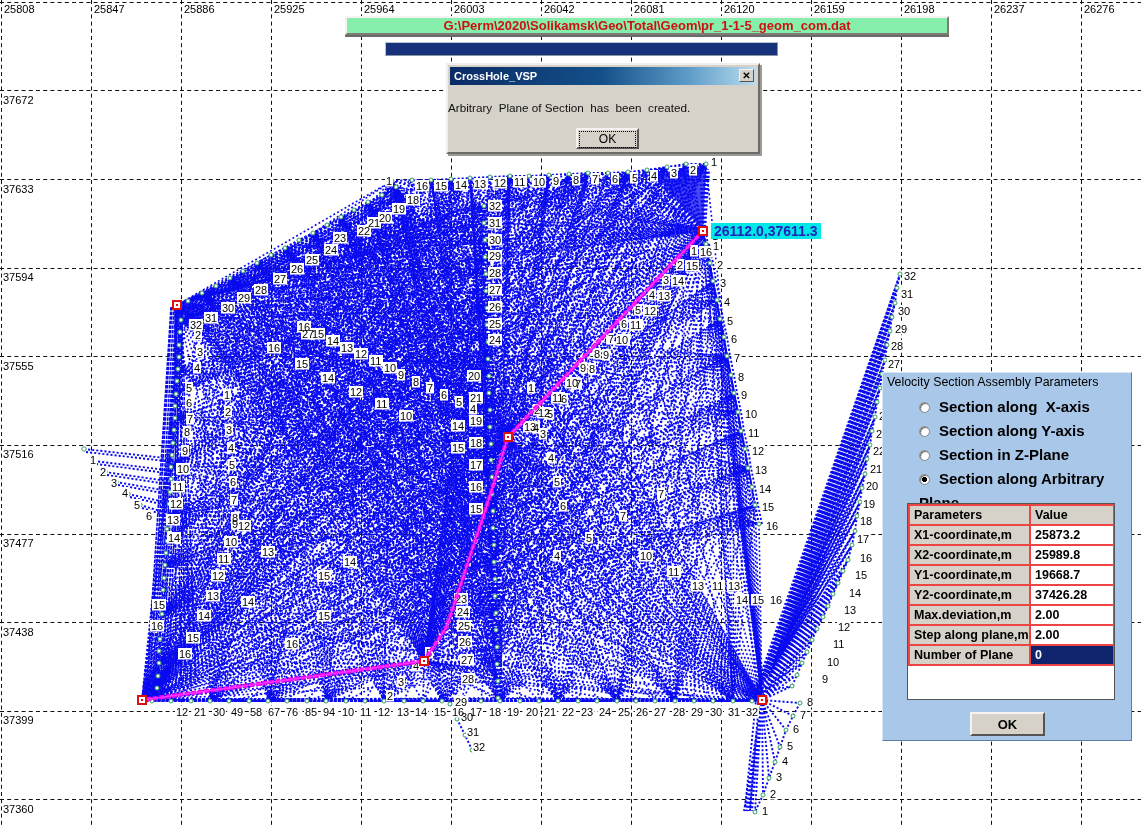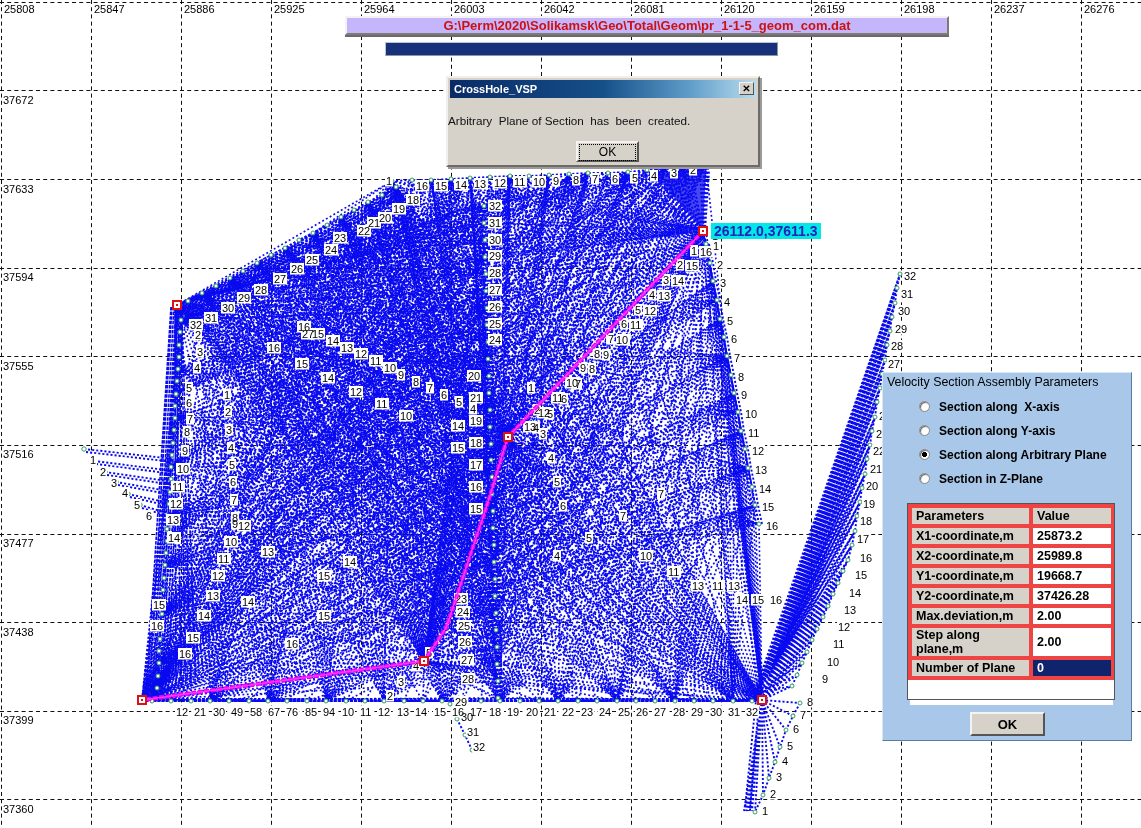--- a/index.html
+++ b/index.html
@@ -1,17 +1,17 @@
 <!DOCTYPE html>
 <html><head><meta charset="utf-8"><style>
 *{margin:0;padding:0;box-sizing:border-box}
 body{width:1141px;height:828px;position:relative;overflow:hidden;background:#fff;
  font-family:"Liberation Sans", sans-serif;}
 .abs{position:absolute}
-.bar3d{border-top:2px solid #f4f3f1;border-left:2px solid #f4f3f1;border-right:2px solid #7e7b77;border-bottom:2px solid #7e7b77;background:#c4b5fd}
+.bar3d{border-top:2px solid #f4f3f1;border-left:2px solid #f4f3f1;border-right:2px solid #7e7b77;border-bottom:2px solid #7e7b77;background:#86efac}
 .btn{background:#d6d2ca;border-top:2px solid #f4f3f1;border-left:2px solid #f4f3f1;border-right:2px solid #555;border-bottom:2px solid #555;
  font-weight:bold;color:#000;text-align:center}
 </style></head>
 <body>
 <svg width="1141" height="828" viewBox="0 0 1141 828" style="position:absolute;left:0;top:0">
     <rect width="1141" height="828" fill="#ffffff"></rect>
     <g stroke="#111111" stroke-width="1" stroke-dasharray="4 3.2">
       <line x1="1.5" y1="0" x2="1.5" y2="828"></line>
       <line x1="91.5" y1="0" x2="91.5" y2="828"></line>
       <line x1="181.5" y1="0" x2="181.5" y2="828"></line>
@@ -787,39 +787,39 @@
       <rect x="761" y="699" width="2" height="2" fill="#dd1111" stroke="none"></rect>
     </g>
     <rect x="711" y="223" width="110" height="16" fill="#00e8e8"></rect>
     <text x="714" y="236" font-family="Liberation Sans, sans-serif" font-size="14" font-weight="bold" fill="#2222bb">26112.0,37611.3</text>
   </svg>
 
 <div class="abs bar3d" style="left:345px;top:16px;width:604px;height:19px;line-height:15px;text-align:center;font-size:13px;font-weight:bold;color:#cc1111;box-shadow:0 2px 0 #6a6a6a">G:\Perm\2020\Solikamsk\Geo\Total\Geom\pr_1-1-5_geom_com.dat</div>
 
 <div class="abs" style="left:385px;top:42px;width:393px;height:14px;background:#17327a;border:1px solid #b9c4d2;border-right-color:#8a96a6;border-bottom-color:#8a96a6"></div>
 
-<div class="abs" style="left:446px;top:76px;width:314px;height:91px;background:#d6d2ca;border-top:2px solid #f0efec;border-left:2px solid #f0efec;border-right:2px solid #6e6b66;border-bottom:2px solid #6e6b66;box-shadow:2px 2px 0 #9a9a9a">
+<div class="abs" style="left:446px;top:63px;width:314px;height:91px;background:#d6d2ca;border-top:2px solid #f0efec;border-left:2px solid #f0efec;border-right:2px solid #6e6b66;border-bottom:2px solid #6e6b66;box-shadow:2px 2px 0 #9a9a9a">
  <div class="abs" style="left:2px;top:2px;right:2px;height:18px;background:linear-gradient(90deg,#0a2a66 0%,#155089 50%,#5e9cc8 78%,#b9dcee 100%);color:#fff;font-weight:bold;font-size:12px;line-height:18px;padding-left:4px;font-size:11px">CrossHole_VSP</div>
  <div class="abs btn" style="right:4px;top:4px;width:15px;height:13px;font-size:10px;line-height:11px;border-width:1px">✕</div>
  <div class="abs" style="left:0;top:36px;width:100%;text-align:left;font-size:11.7px;color:#111">Arbitrary&nbsp; Plane of Section&nbsp; has&nbsp; been&nbsp; created.</div>
  <div class="abs btn" style="left:128px;top:63px;width:63px;height:21px;font-size:12px;font-weight:normal;line-height:19px"><span style="outline:1px dotted #000;display:inline-block;width:55px;height:15px;margin-top:1px;line-height:15px">OK</span></div>
 </div>
 
 <div class="abs" style="left:882px;top:372px;width:250px;height:369px;background:#a9c7e8;border:1px solid #5a7da6;border-top-color:#d7e6f4;border-left-color:#d7e6f4">
  <div class="abs" style="left:4px;top:2px;width:242px;font-size:12.4px;font-weight:normal;color:#000">Velocity Section Assembly Parameters</div>
- <div class="abs" style="left:36px;top:22px;font-size:12px;font-weight:bold;line-height:24px;color:#000">
+ <div class="abs" style="left:36px;top:22px;font-size:15px;font-weight:bold;line-height:24px;color:#000">
   <div><span class="rb"></span>Section along&nbsp; X-axis</div>
   <div><span class="rb"></span>Section along Y-axis</div>
+  <div><span class="rb"></span>Section in Z-Plane</div>
   <div><span class="rb sel"></span>Section along Arbitrary Plane</div>
-  <div><span class="rb"></span>Section in Z-Plane</div>
  </div>
  <style>.rb{display:inline-block;width:11px;height:11px;border-radius:50%;background:#fff;border:1px solid #888;box-shadow:inset 1px 1px 1px #666;margin-right:9px;vertical-align:-1px}
  .sel{background:radial-gradient(circle,#000 0 2.5px,#fff 2.6px)}
  table.pt{border-collapse:collapse;font-size:12.5px;font-weight:bold}
- table.pt td{height:20px;padding:0 0 0 4px;border:4px solid #ef4444}
+ table.pt td{height:20px;padding:0 0 0 4px;border:2px solid #ef4444}
  td.h{background:#d6d2ca;border-top:1px solid #fff;border-left:1px solid #fff}
  td.v{background:#fff}</style>
  <div class="abs" style="left:25px;top:131px;width:207px;height:196px;background:#fff"></div>
  <table class="pt abs" style="left:25px;top:131px;width:207px">
   <tbody>
         <tr>
           <td class="h" style="width:121px">Parameters</td>
           <td class="h" style="">Value</td>
         </tr>
   <tr>

